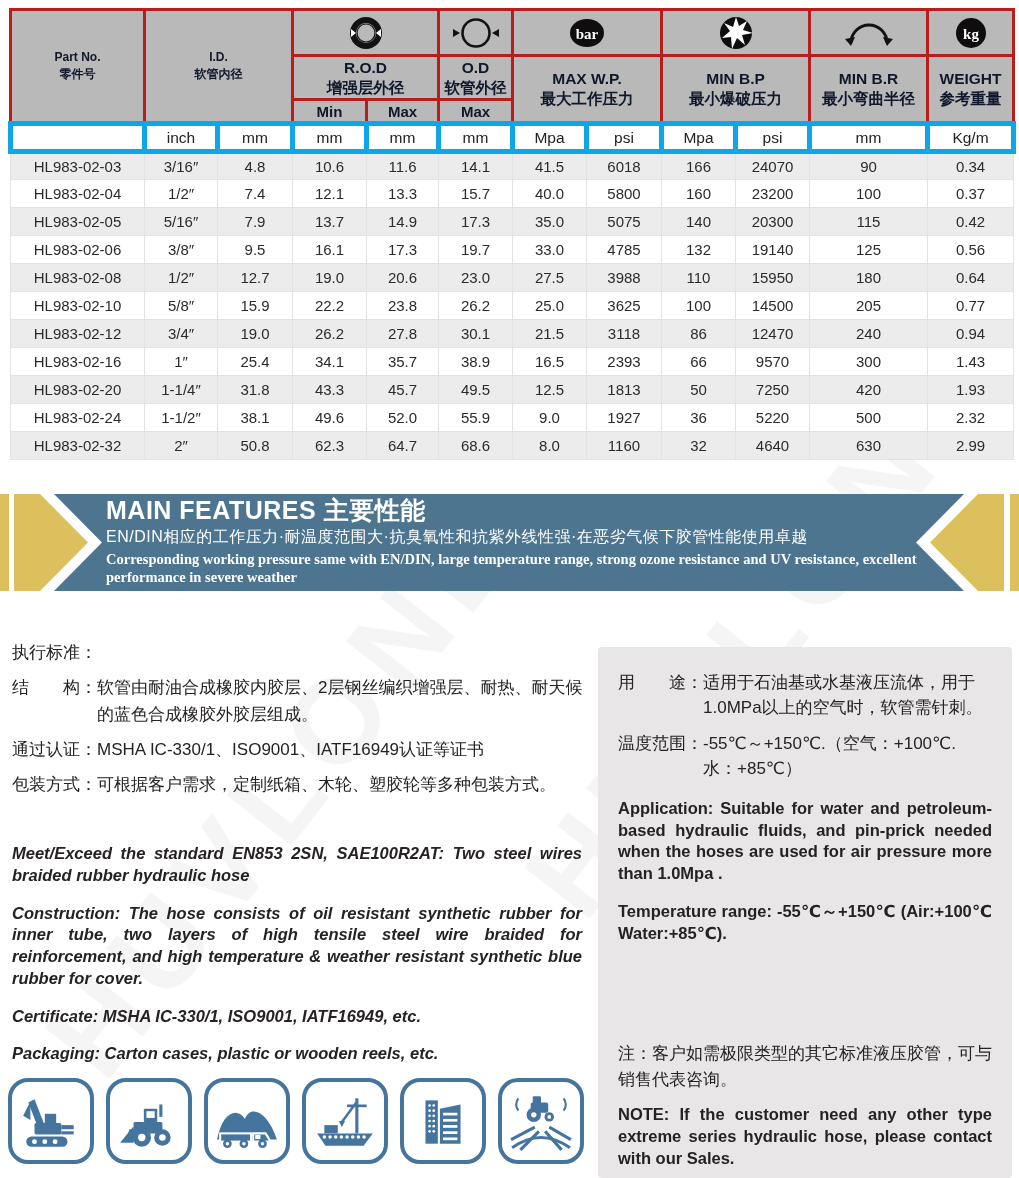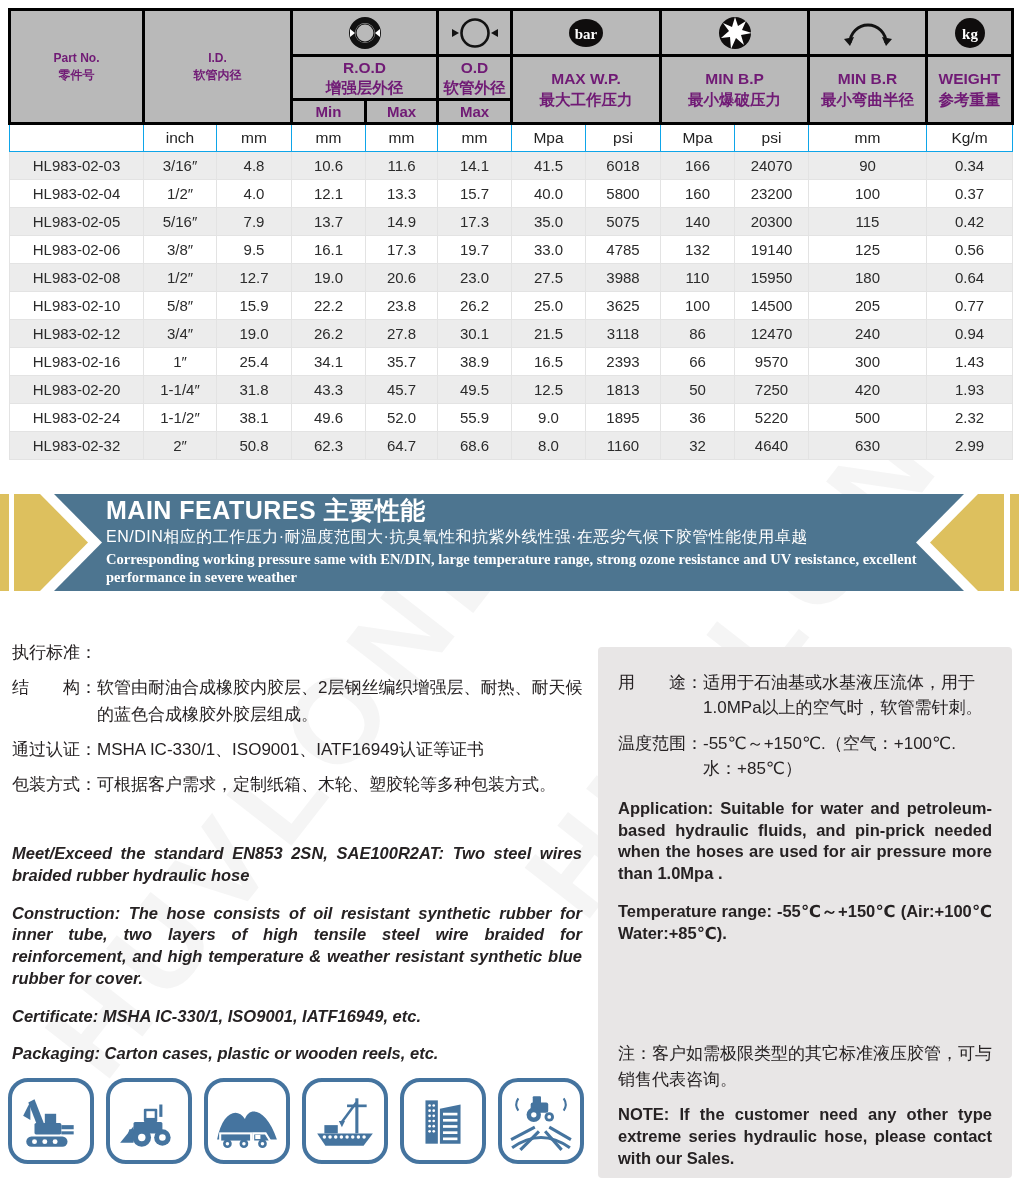--- a/index.html
+++ b/index.html
@@ -8,27 +8,27 @@
 
   
   .wm { position:absolute; font-size:120px; font-weight:bold; color:rgba(120,115,115,0.07);
         letter-spacing:14px; transform:rotate(-52deg); pointer-events:none; white-space:nowrap; }
   .wm1 { left:-60px; top:720px; }
   .wm2 { left:420px; top:560px; }
 
   
   .spec-table { position:absolute; left:8px; top:8px; width:1003px; border-collapse:collapse; table-layout:fixed; }
   .spec-table th, .spec-table td { text-align:center; vertical-align:middle; overflow:hidden; }
-  .spec-table thead th { background:#b9b9b9; border:3px solid #000000; color:#701a75; font-weight:600; }
+  .spec-table thead th { background:#b9b9b9; border:3px solid #b91c1c; color:#0f172a; font-weight:600; }
   .ht { height:46px; }
   .hl { height:44px; font-size:15.5px; line-height:1.25; }
   .hs { height:24px; font-size:15px; }
   .hbig { height:114px; font-size:12px; line-height:1.4; }
   .hspan2 { height:68px; font-size:15.5px; line-height:1.3; }
-  .units td { background:#fff; border:1px solid #0ea5e9; height:28px; font-size:15.5px; font-weight:500; color:#222; }
+  .units td { background:#fff; border:5px solid #0ea5e9; height:28px; font-size:15.5px; font-weight:500; color:#222; }
   .spec-table tbody td { border:1px solid #e3e3e3; height:28px; font-size:15px; color:#2b2b2b; }
   .spec-table tbody tr:nth-child(odd) td { background:#ececec; }
   .spec-table tbody tr:nth-child(even) td { background:#fff; }
   .hicon svg { display:block; margin:0 auto; }
 
   
   .ybar { position:absolute; top:494px; width:9px; height:97px; background:#ddc05e; }
   .ybar-l { left:0; } .ybar-r { left:1010px; }
   .banner { position:absolute; left:14px; top:494px; width:990px; height:97px; background:#4d7590; color:#fff; }
   .chev { position:absolute; top:0; height:97px; width:95px; }
@@ -189,21 +189,21 @@
           <td>41.5</td>
           <td>6018</td>
           <td>166</td>
           <td>24070</td>
           <td>90</td>
           <td>0.34</td>
         </tr>
         <tr>
           <td>HL983-02-04</td>
           <td>1/2″</td>
-          <td>4.0</td>
+          <td>7.4</td>
           <td>12.1</td>
           <td>13.3</td>
           <td>15.7</td>
           <td>40.0</td>
           <td>5800</td>
           <td>160</td>
           <td>23200</td>
           <td>100</td>
           <td>0.37</td>
         </tr>
@@ -306,21 +306,21 @@
           <td>1.93</td>
         </tr>
         <tr>
           <td>HL983-02-24</td>
           <td>1-1/2″</td>
           <td>38.1</td>
           <td>49.6</td>
           <td>52.0</td>
           <td>55.9</td>
           <td>9.0</td>
-          <td>1895</td>
+          <td>1927</td>
           <td>36</td>
           <td>5220</td>
           <td>500</td>
           <td>2.32</td>
         </tr>
         <tr>
           <td>HL983-02-32</td>
           <td>2″</td>
           <td>50.8</td>
           <td>62.3</td>

